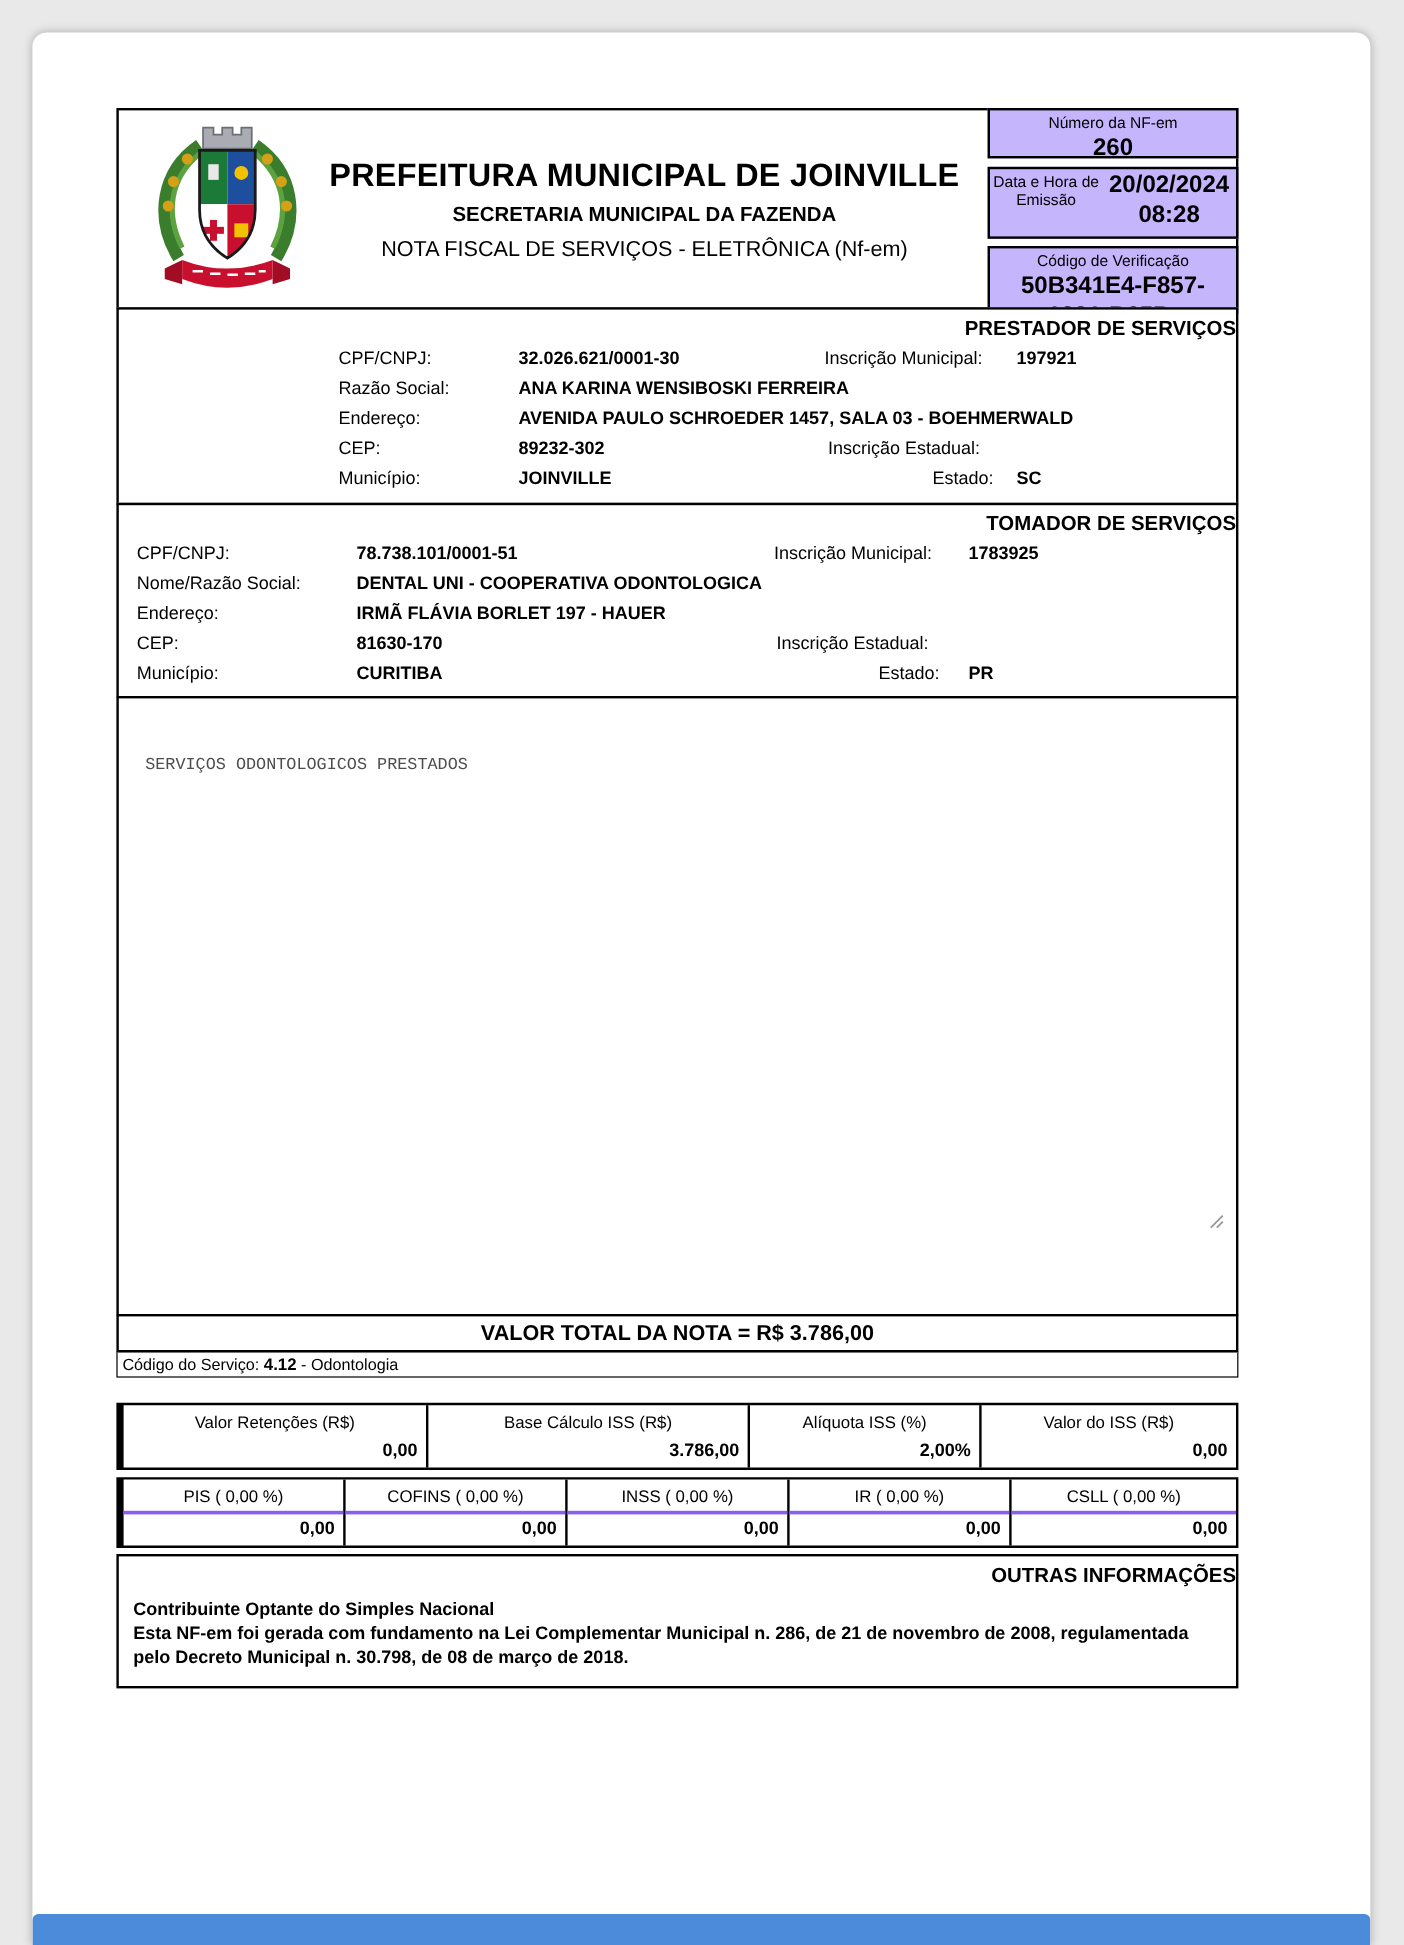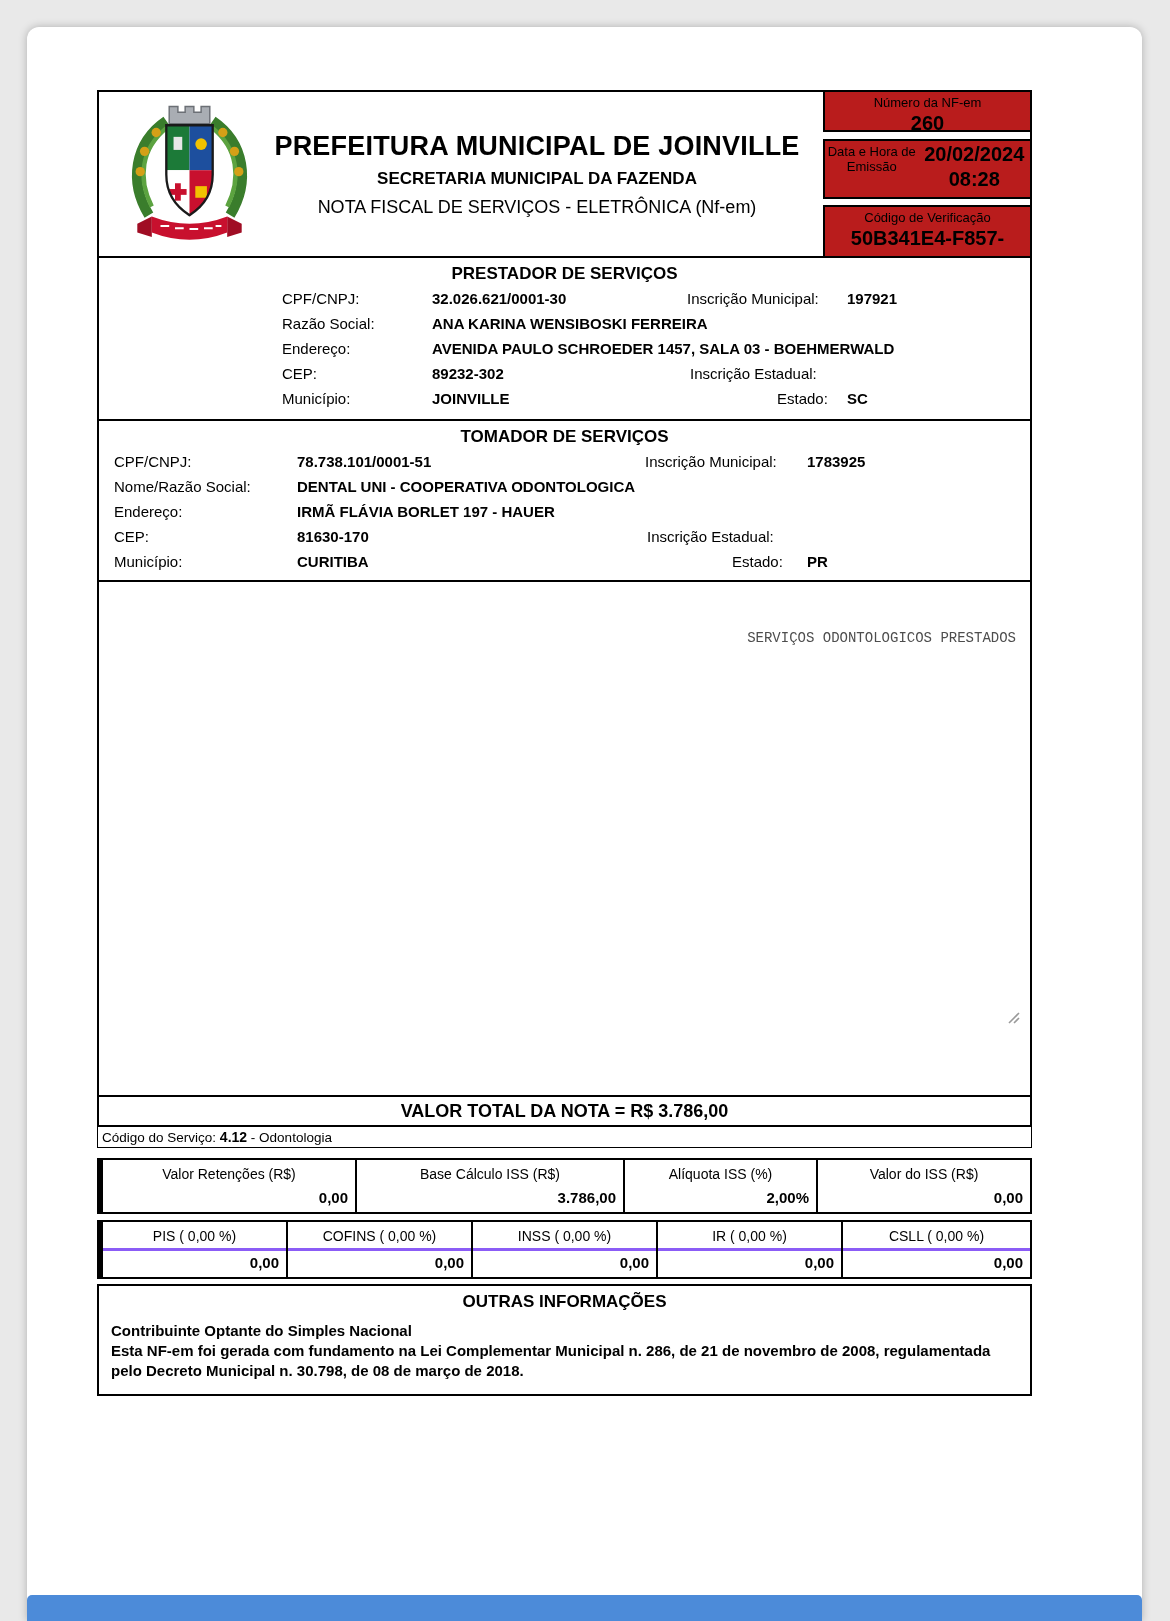--- a/index.html
+++ b/index.html
@@ -15,71 +15,70 @@
     width:1115px; height:1594px;
     background:#fff;
     border-radius:12px 12px 0 0;
     box-shadow:0 0 8px rgba(0,0,0,.25);
     overflow:hidden;
   }
   .doc { position:absolute; left:70px; top:63px; width:935px; }
 
   .section { border:2px solid #000; background:#fff; position:relative; }
   .section + .section, .stack { margin-top:-2px; }
-  .sec-title { text-align:center; font-weight:bold; font-size:17px; padding:6px 0; }
+  .sec-title { text-align:right; font-weight:bold; font-size:17px; padding:6px 0; }
 
   
   .hdr { height:168px; }
   .hdr-titles {
     position:absolute; left:160px; right:215px; top:0; bottom:0;
     display:flex; flex-direction:column; justify-content:center; align-items:center;
     text-align:center;
   }
   .org { font-size:27px; font-weight:bold; letter-spacing:.2px; }
   .dept { font-size:17px; font-weight:bold; margin-top:7px; }
   .doctype { font-size:18px; margin-top:8px; }
   .hdr-right { position:absolute; top:-2px; right:-2px; width:209px; }
-  .hbox { border:2px solid #000; background:#b91c1c; text-align:center; }
+  .hbox { border:2px solid #000; background:#c4b5fd; text-align:center; }
   .hbox-label { font-size:13px; padding-top:3px; }
   .hbox-value { font-size:20px; font-weight:bold; line-height:1.25; padding:1px 4px 3px;text-align:center; }
   .hbox1 { height:42px; margin-bottom:7px; }
   .hbox2 { height:60px; margin-bottom:6px; display:flex; flex-direction:row; justify-content:center; }
   .hbox3 { height:56px; }
 
   
   .frow { position:relative; height:25px; font-size:15px; }
   .fl { position:absolute; white-space:nowrap; }
   .fv { position:absolute; white-space:nowrap; font-weight:bold; }
 
   
   .desc { height:517px; }
   .desc-body {
     position:relative; height:470px;
     font-family:"Liberation Mono","DejaVu Sans Mono",monospace;
     font-size:14px; color:#4d4d4d;
     padding:48px 14px 0 22px;
     white-space:pre-wrap;
-    text-align:right;
   }
   .resize-handle { position:absolute; top:428px; right:10px; width:14px; height:14px; }
 
   .total-bar { height:32px; display:flex; align-items:center; justify-content:center;
     font-size:18px; font-weight:bold; }
 
   .svc-row { border:1px solid #000; margin-top:-1px; font-size:13.5px; padding:2px 0 3px 4px; height:22px; }
   .svc-row b { font-size:14px; }
 
   
   .tax-table { display:flex; border:2px solid #000; border-left:6px solid #000; width:935px; }
   .tax-col { border-right:2px solid #000; display:flex; flex-direction:column; }
   .tax-col:last-child { border-right:none; }
   .tax-th { font-size:14px; text-align:center; padding:6px 2px 4px; }
   .tax-td { font-size:15px; font-weight:bold; text-align:right; padding:3px 7px 6px; }
   .t2 .tax-th { border-bottom:3px solid #8b5cf6; }
-  .tt1 { margin-top:10px; }
+  .tt1 { margin-top:21px; }
   .t2 { margin-top:6px; }
 
   
   .outras { margin-top:5px; padding-bottom:12px; }
   .outras-bold { font-size:15px; font-weight:bold; padding:4px 12px 0; }
   .outras-text { font-size:15px; line-height:1.35; padding:2px 12px 0;font-weight:bold; }
 
   .footer-bar { position:absolute; left:0; right:0; bottom:0; height:26px; border-radius:5px 5px 0 0; }
 </style>
 </head>

